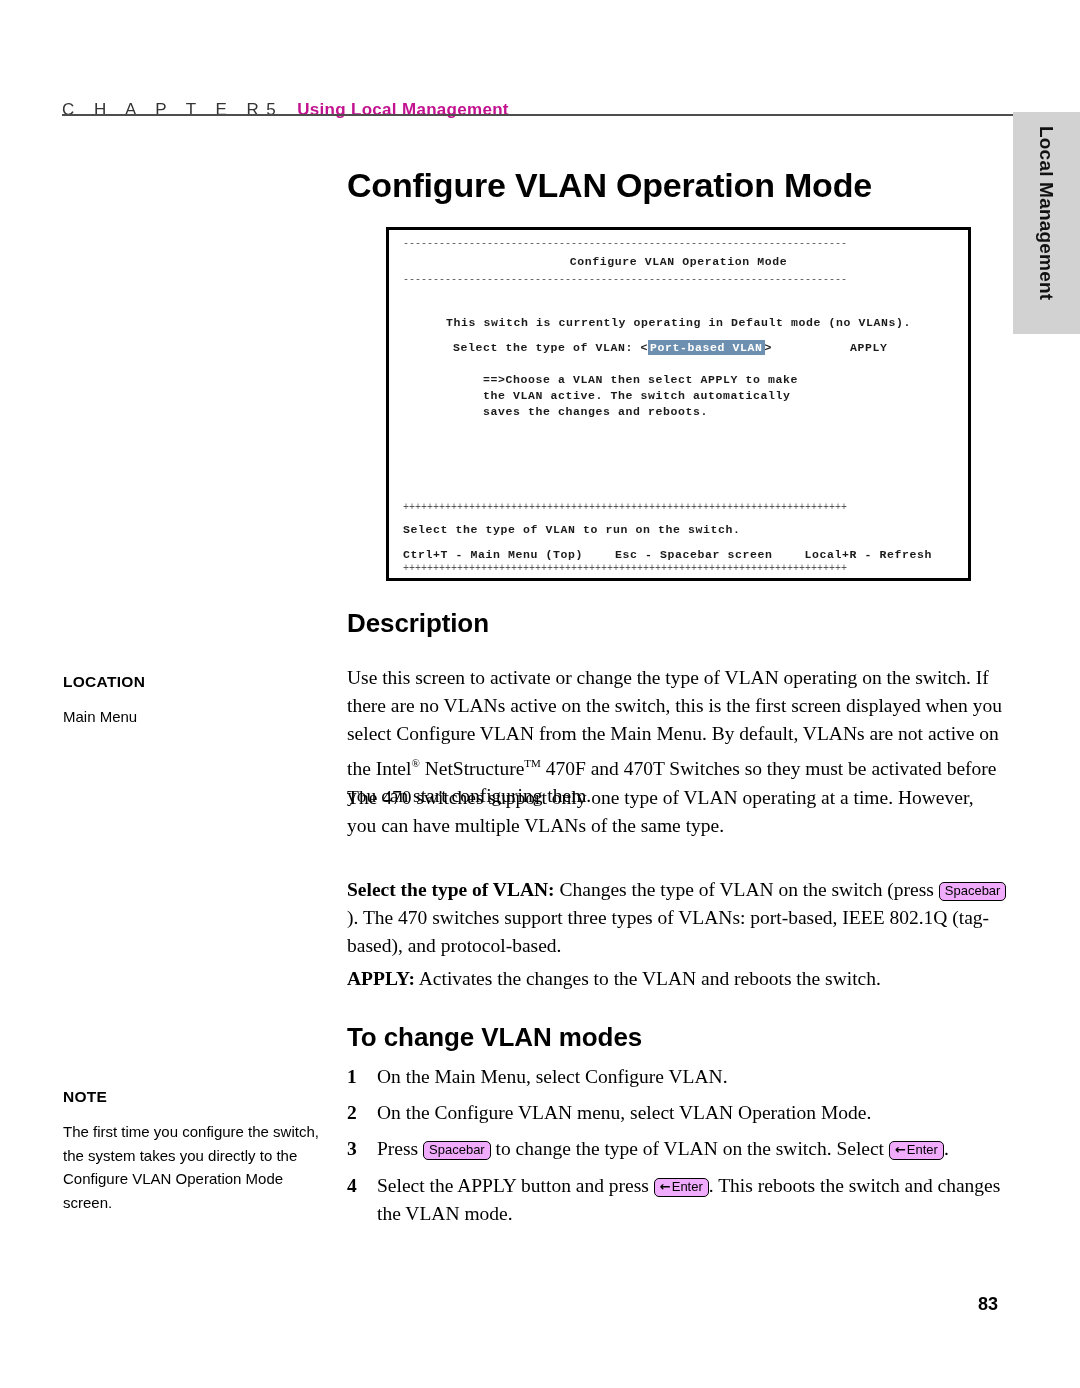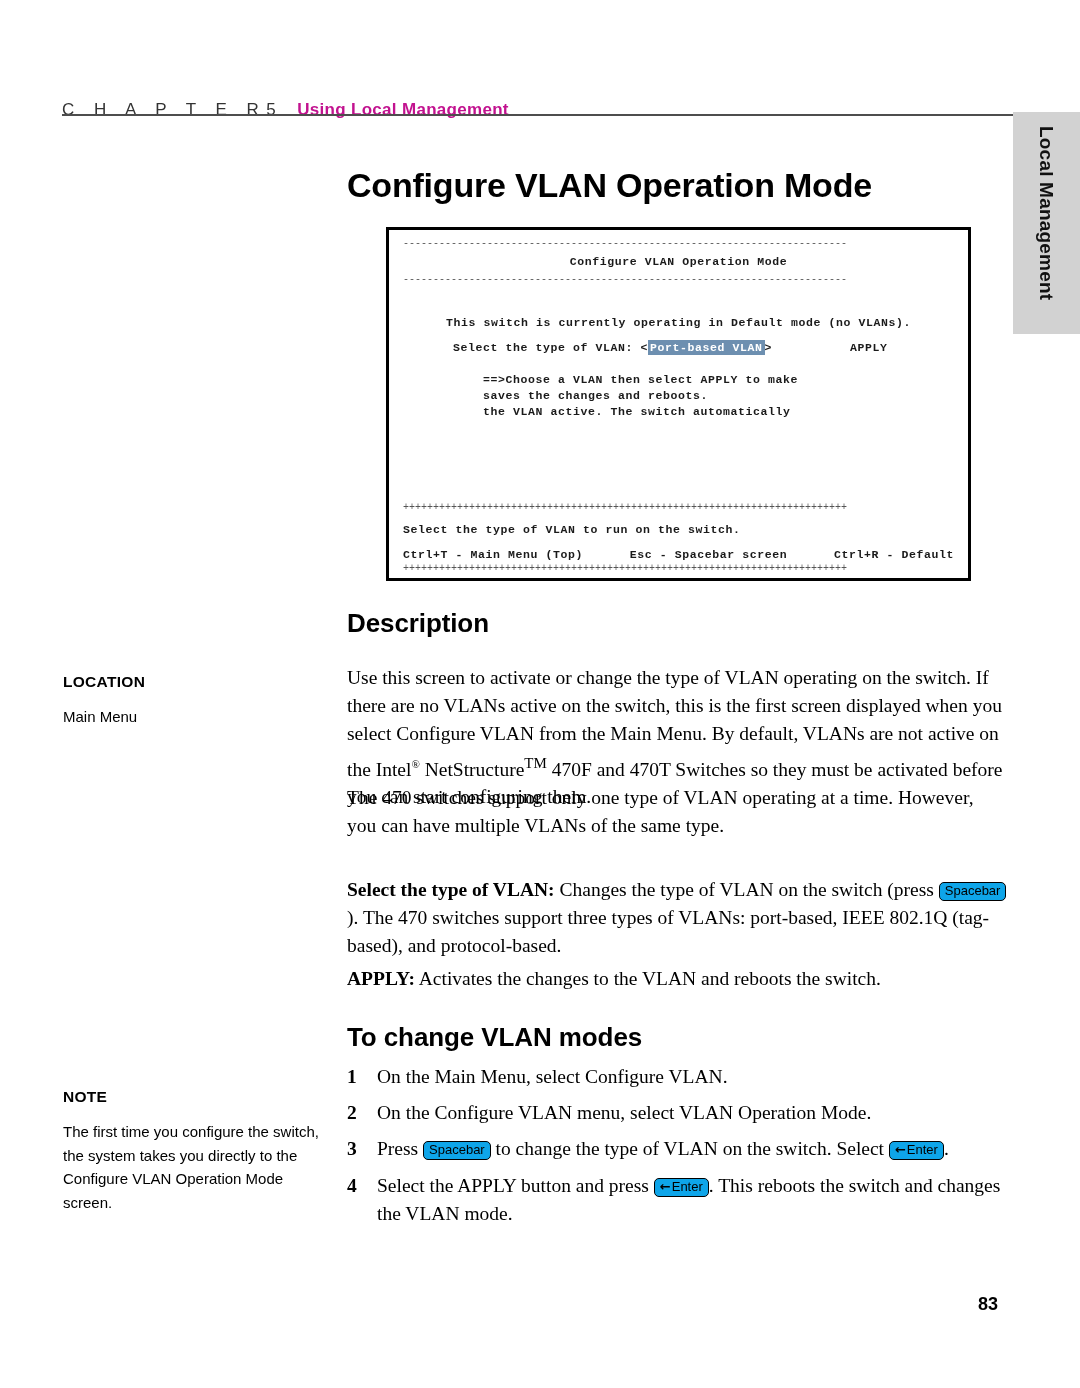--- a/index.html
+++ b/index.html
@@ -161,21 +161,21 @@
     font-family: "Liberation Mono", monospace;
     font-size: 11.5px;
     font-weight: bold;
     color: #1a1a1a;
     letter-spacing: 0.6px;
     line-height: 16px;
     white-space: pre;
   }
   .term-keys {
     display: flex;
-    justify-content: space-between;
+    justify-content: flex-start;
     width: 100%;
     gap: 32px;
   }
 
   
   .section-heading {
     position: absolute;
     font-family: "Liberation Sans", sans-serif;
     font-weight: bold;
     font-size: 26px;
@@ -228,35 +228,35 @@
     line-height: 28.2px;
     color: #000000;
     text-align: left;
   }
   #para-1 { top: 664px; }
   #para-2 { top: 784px; }
   #para-3 { top: 876px; }
   #para-4 { top: 965px; }
   .bold-lead { font-weight: bold; }
   sup.reg { font-size: 11px; vertical-align: super; }
-  sup.tm  { font-size: 15px; vertical-align: super; }
+  sup.tm  { font-size: 11px; vertical-align: super; }
 
   
   .keycap {
     display: inline-block;
     font-family: "Liberation Sans", sans-serif;
     font-size: 13px;
     line-height: 14px;
     color: #000000;
     border: 1.6px solid #000000;
     border-radius: 5px;
     padding: 1px 5px 2px 5px;
     vertical-align: 1px;
     white-space: nowrap;
-    background: #0ea5e9;
+    background: #f0abfc;
   }
   .keycap .arrow {
     font-family: "DejaVu Sans", sans-serif;
     font-weight: bold;
     font-size: 13px;
     margin-right: 1px;
   }
 
   
   .steps {
@@ -324,34 +324,34 @@
 
     <div class="term-line term-center">This switch is currently operating in Default mode (no VLANs).</div>
 
     <div class="term-spacer-sm"></div>
 
     <div class="term-field-row"><span>Select the type of VLAN:</span> <span>&lt;</span><span class="term-highlight">Port-based VLAN</span><span>&gt;</span><span class="term-apply">APPLY</span></div>
 
     <div class="term-spacer-md"></div>
 
     <div class="term-line term-note-indent">==&gt;Choose a VLAN then select APPLY to make</div>
+    <div class="term-line term-note-indent">the VLAN active. The switch automatically</div>
     <div class="term-line term-note-indent">saves the changes and reboots.</div>
-    <div class="term-line term-note-indent">the VLAN active. The switch automatically</div>
 
   </div>
 
   <div class="term-footer-area">
     <div class="term-dash">++++++++++++++++++++++++++++++++++++++++++++++++++++++++++++++++++++++++++</div>
     <div class="term-spacer-sm"></div>
     <div class="term-footer-line">Select the type of VLAN to run on the switch.</div>
     <div class="term-spacer-sm"></div>
     <div class="term-footer-line term-keys">
       <span>Ctrl+T - Main Menu (Top)</span>
       <span>Esc - Spacebar screen</span>
-      <span>Ctrl+R - Default</span>
+      <span>Local+R - Refresh</span>
     </div>
     <div class="term-dash">++++++++++++++++++++++++++++++++++++++++++++++++++++++++++++++++++++++++++</div>
   </div>
 </div>
 
 <div class="section-heading" id="heading-description">Description</div>
 
 <div class="margin-block" id="block-location">
   <div class="margin-title">LOCATION</div>
   <div class="margin-line">Main Menu</div>

